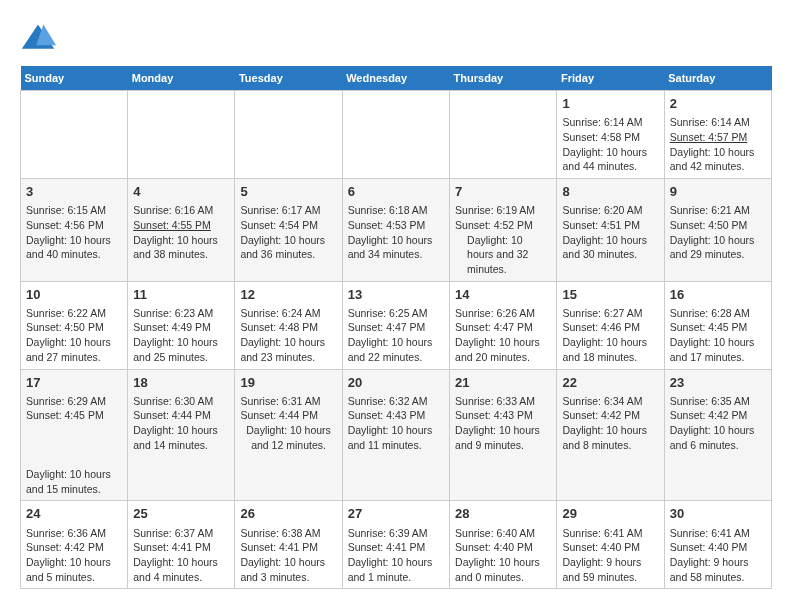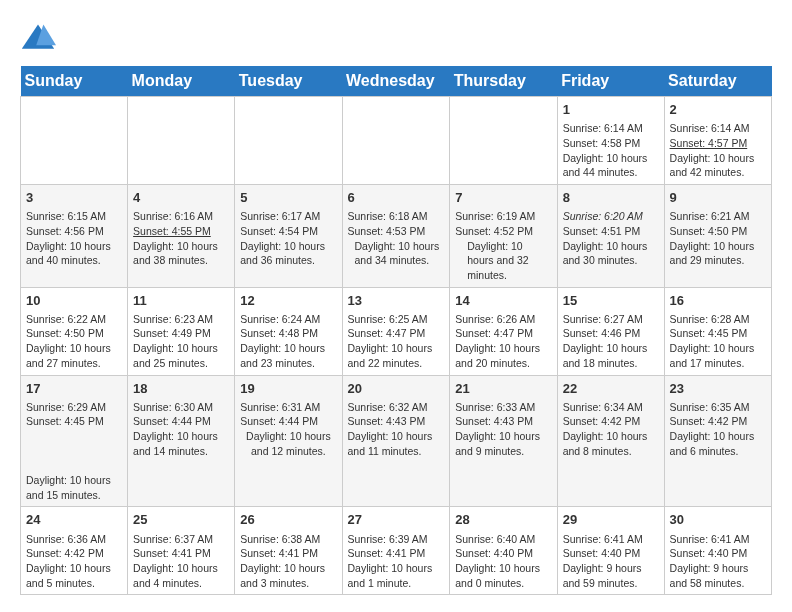--- a/index.html
+++ b/index.html
@@ -50,21 +50,21 @@
     table {
       width: 100%;
       border-collapse: collapse;
       font-size: 11px;
     }
     thead tr th {
       background-color: #2979c2;
       color: #fff;
       padding: 6px 4px;
       text-align: left;
-      font-size: 16px;
+      font-size: 11px;
       font-weight: bold;
     }
     tbody tr td {
       border: 1px solid #ccc;
       padding: 4px 5px;
       vertical-align: top;
       width: 108px;
       height: 80px;
       color: #333;
       font-size: 10.5px;
@@ -155,31 +155,31 @@
         <td>
           <span class="day-number">5</span>
           <span style="display: block;">Sunrise: 6:17 AM</span>
           <span style="display: block;">Sunset: 4:54 PM</span>
           <span style="display: block;">Daylight: 10 hours and 36 minutes.</span>
         </td>
         <td>
           <span class="day-number">6</span>
           <span style="display: block;">Sunrise: 6:18 AM</span>
           <span style="display: block;">Sunset: 4:53 PM</span>
-          <span style="display: block; margin-left: 7px;">Daylight: 10 hours and 34 minutes.</span>
+          <span style="display: block;">Daylight: 10 hours and 34 minutes.</span>
         </td>
         <td>
           <span class="day-number">7</span>
           <span style="display: block;">Sunrise: 6:19 AM</span>
           <span style="display: block;">Sunset: 4:52 PM</span>
           <span style="display: block; margin-left: 12px;">Daylight: 10 hours and 32 minutes.</span>
         </td>
         <td>
           <span class="day-number">8</span>
-          <span style="display: block; font-style: italic;">Sunrise: 6:20 AM</span>
+          <span style="display: block;">Sunrise: 6:20 AM</span>
           <span style="display: block;">Sunset: 4:51 PM</span>
           <span style="display: block;">Daylight: 10 hours and 30 minutes.</span>
         </td>
         <td>
           <span class="day-number">9</span>
           <span style="display: block;">Sunrise: 6:21 AM</span>
           <span style="display: block;">Sunset: 4:50 PM</span>
           <span style="display: block;">Daylight: 10 hours and 29 minutes.</span>
         </td>
       </tr>

